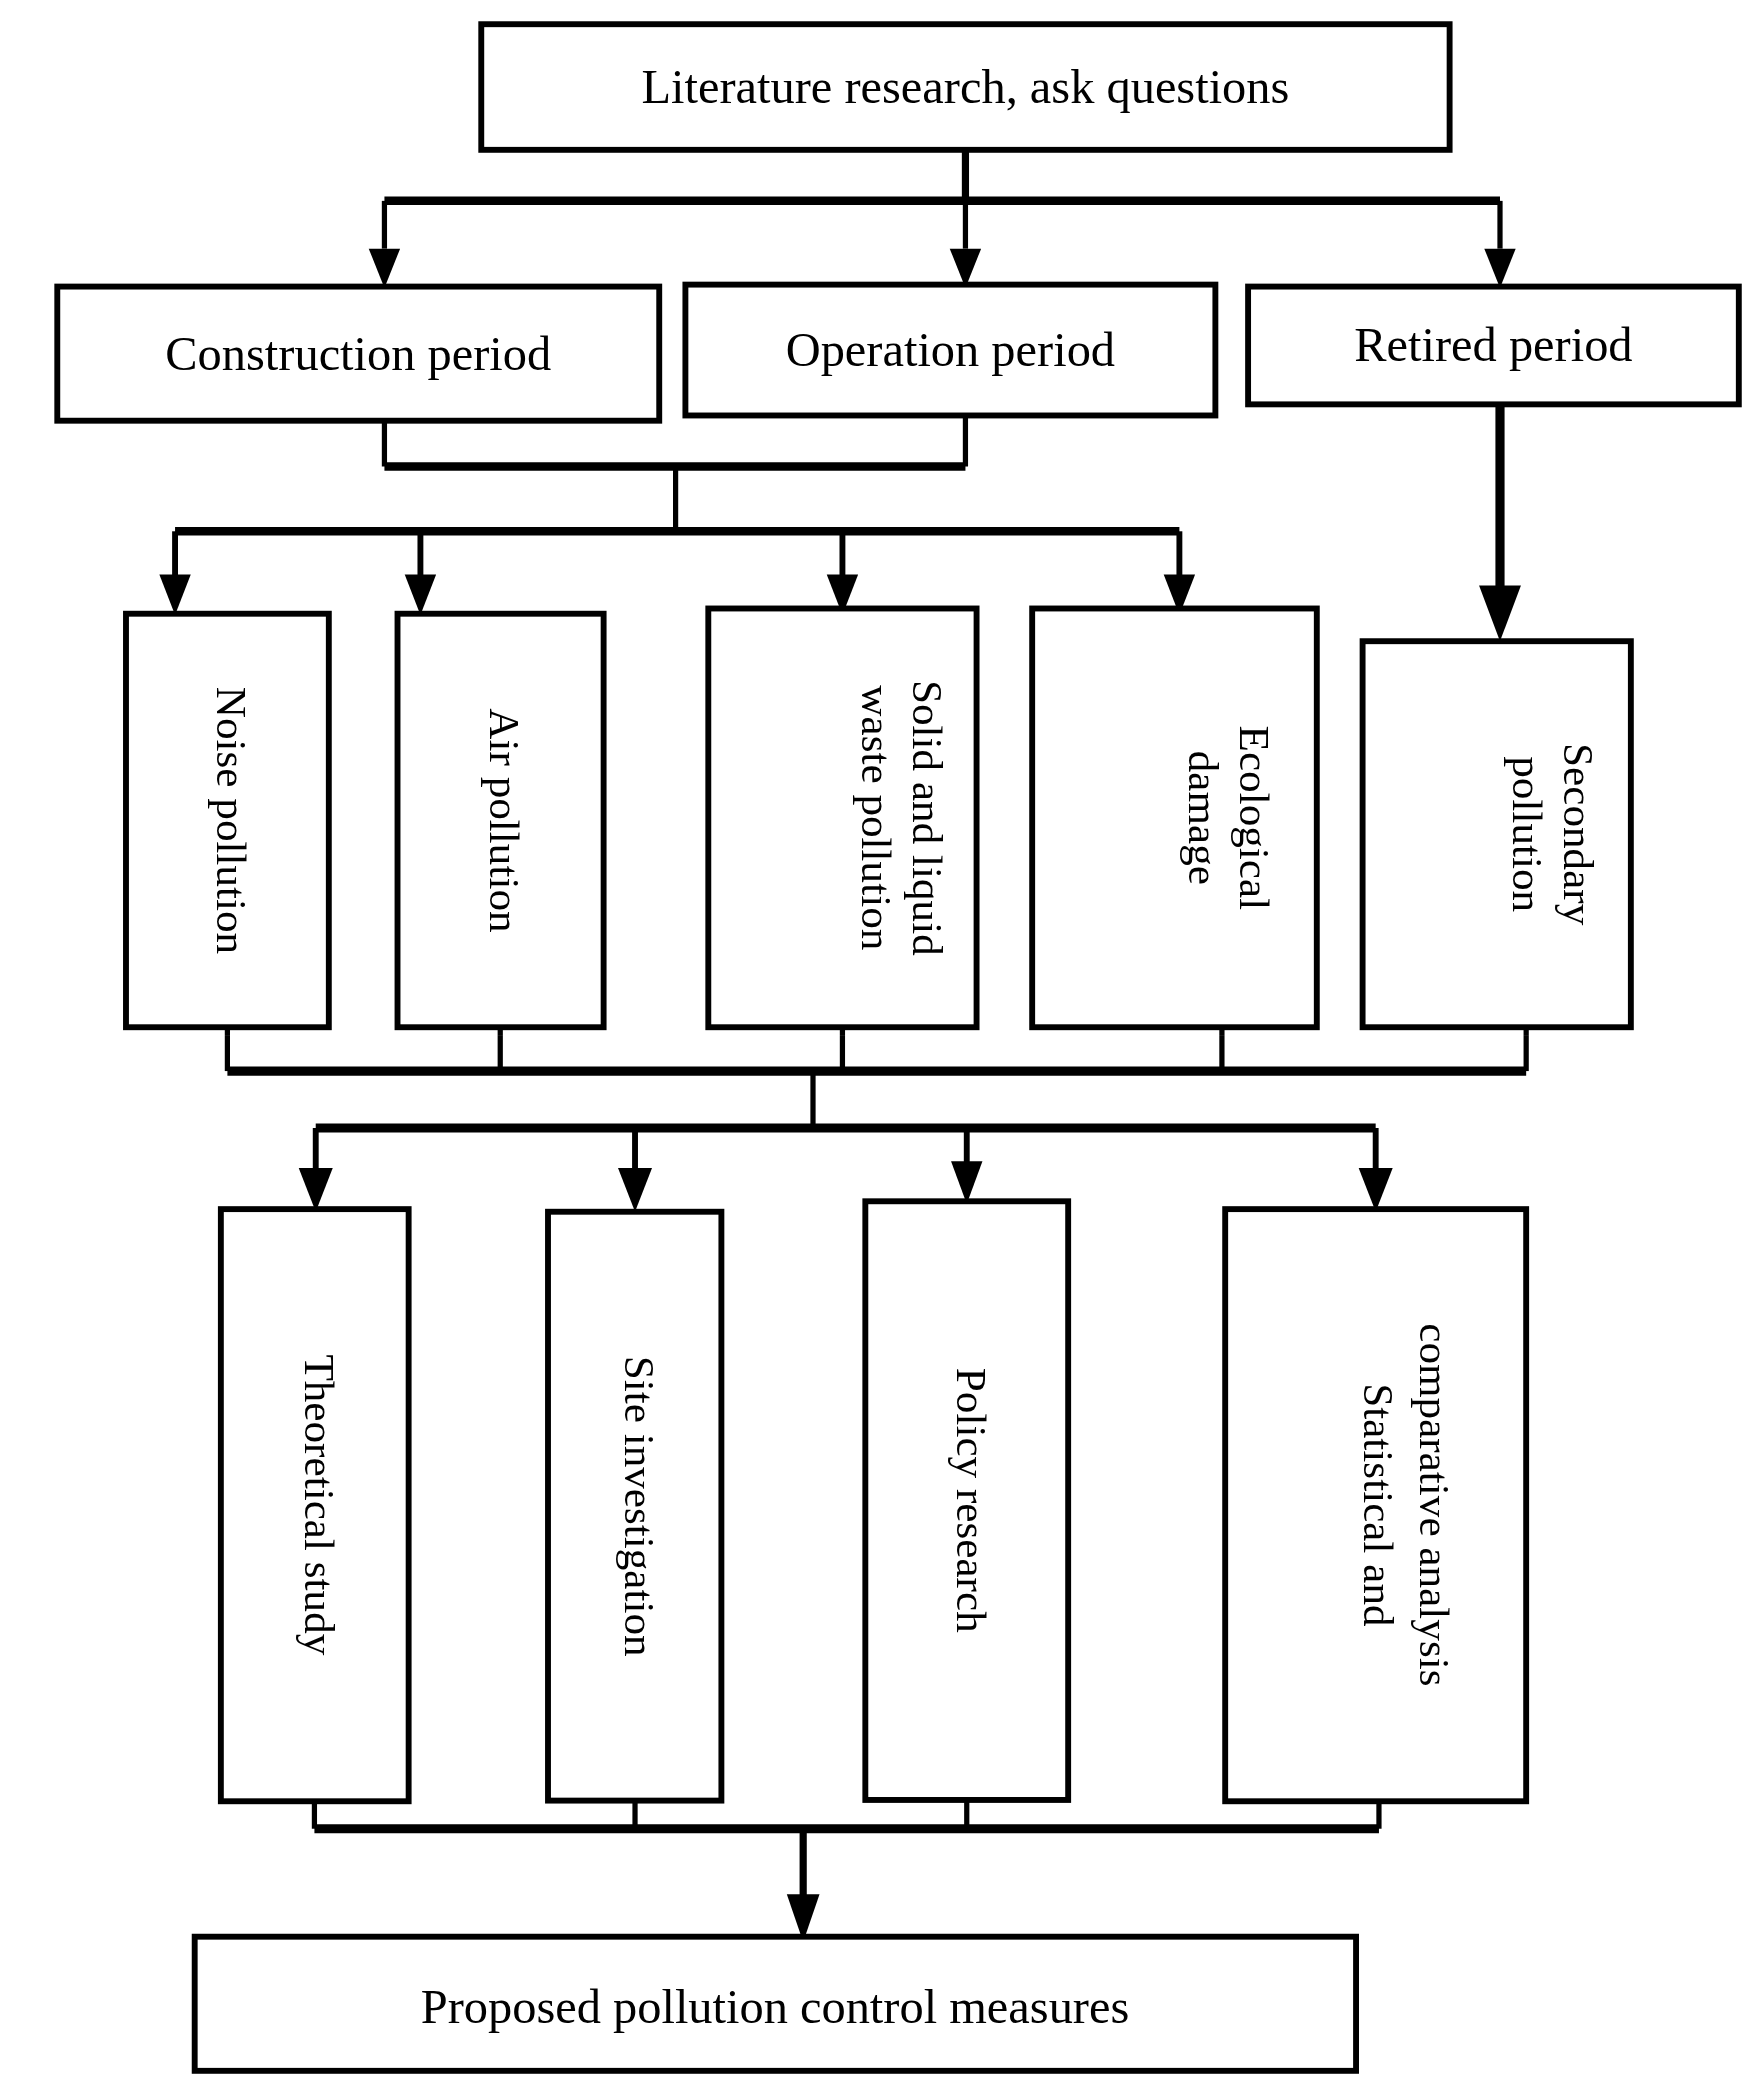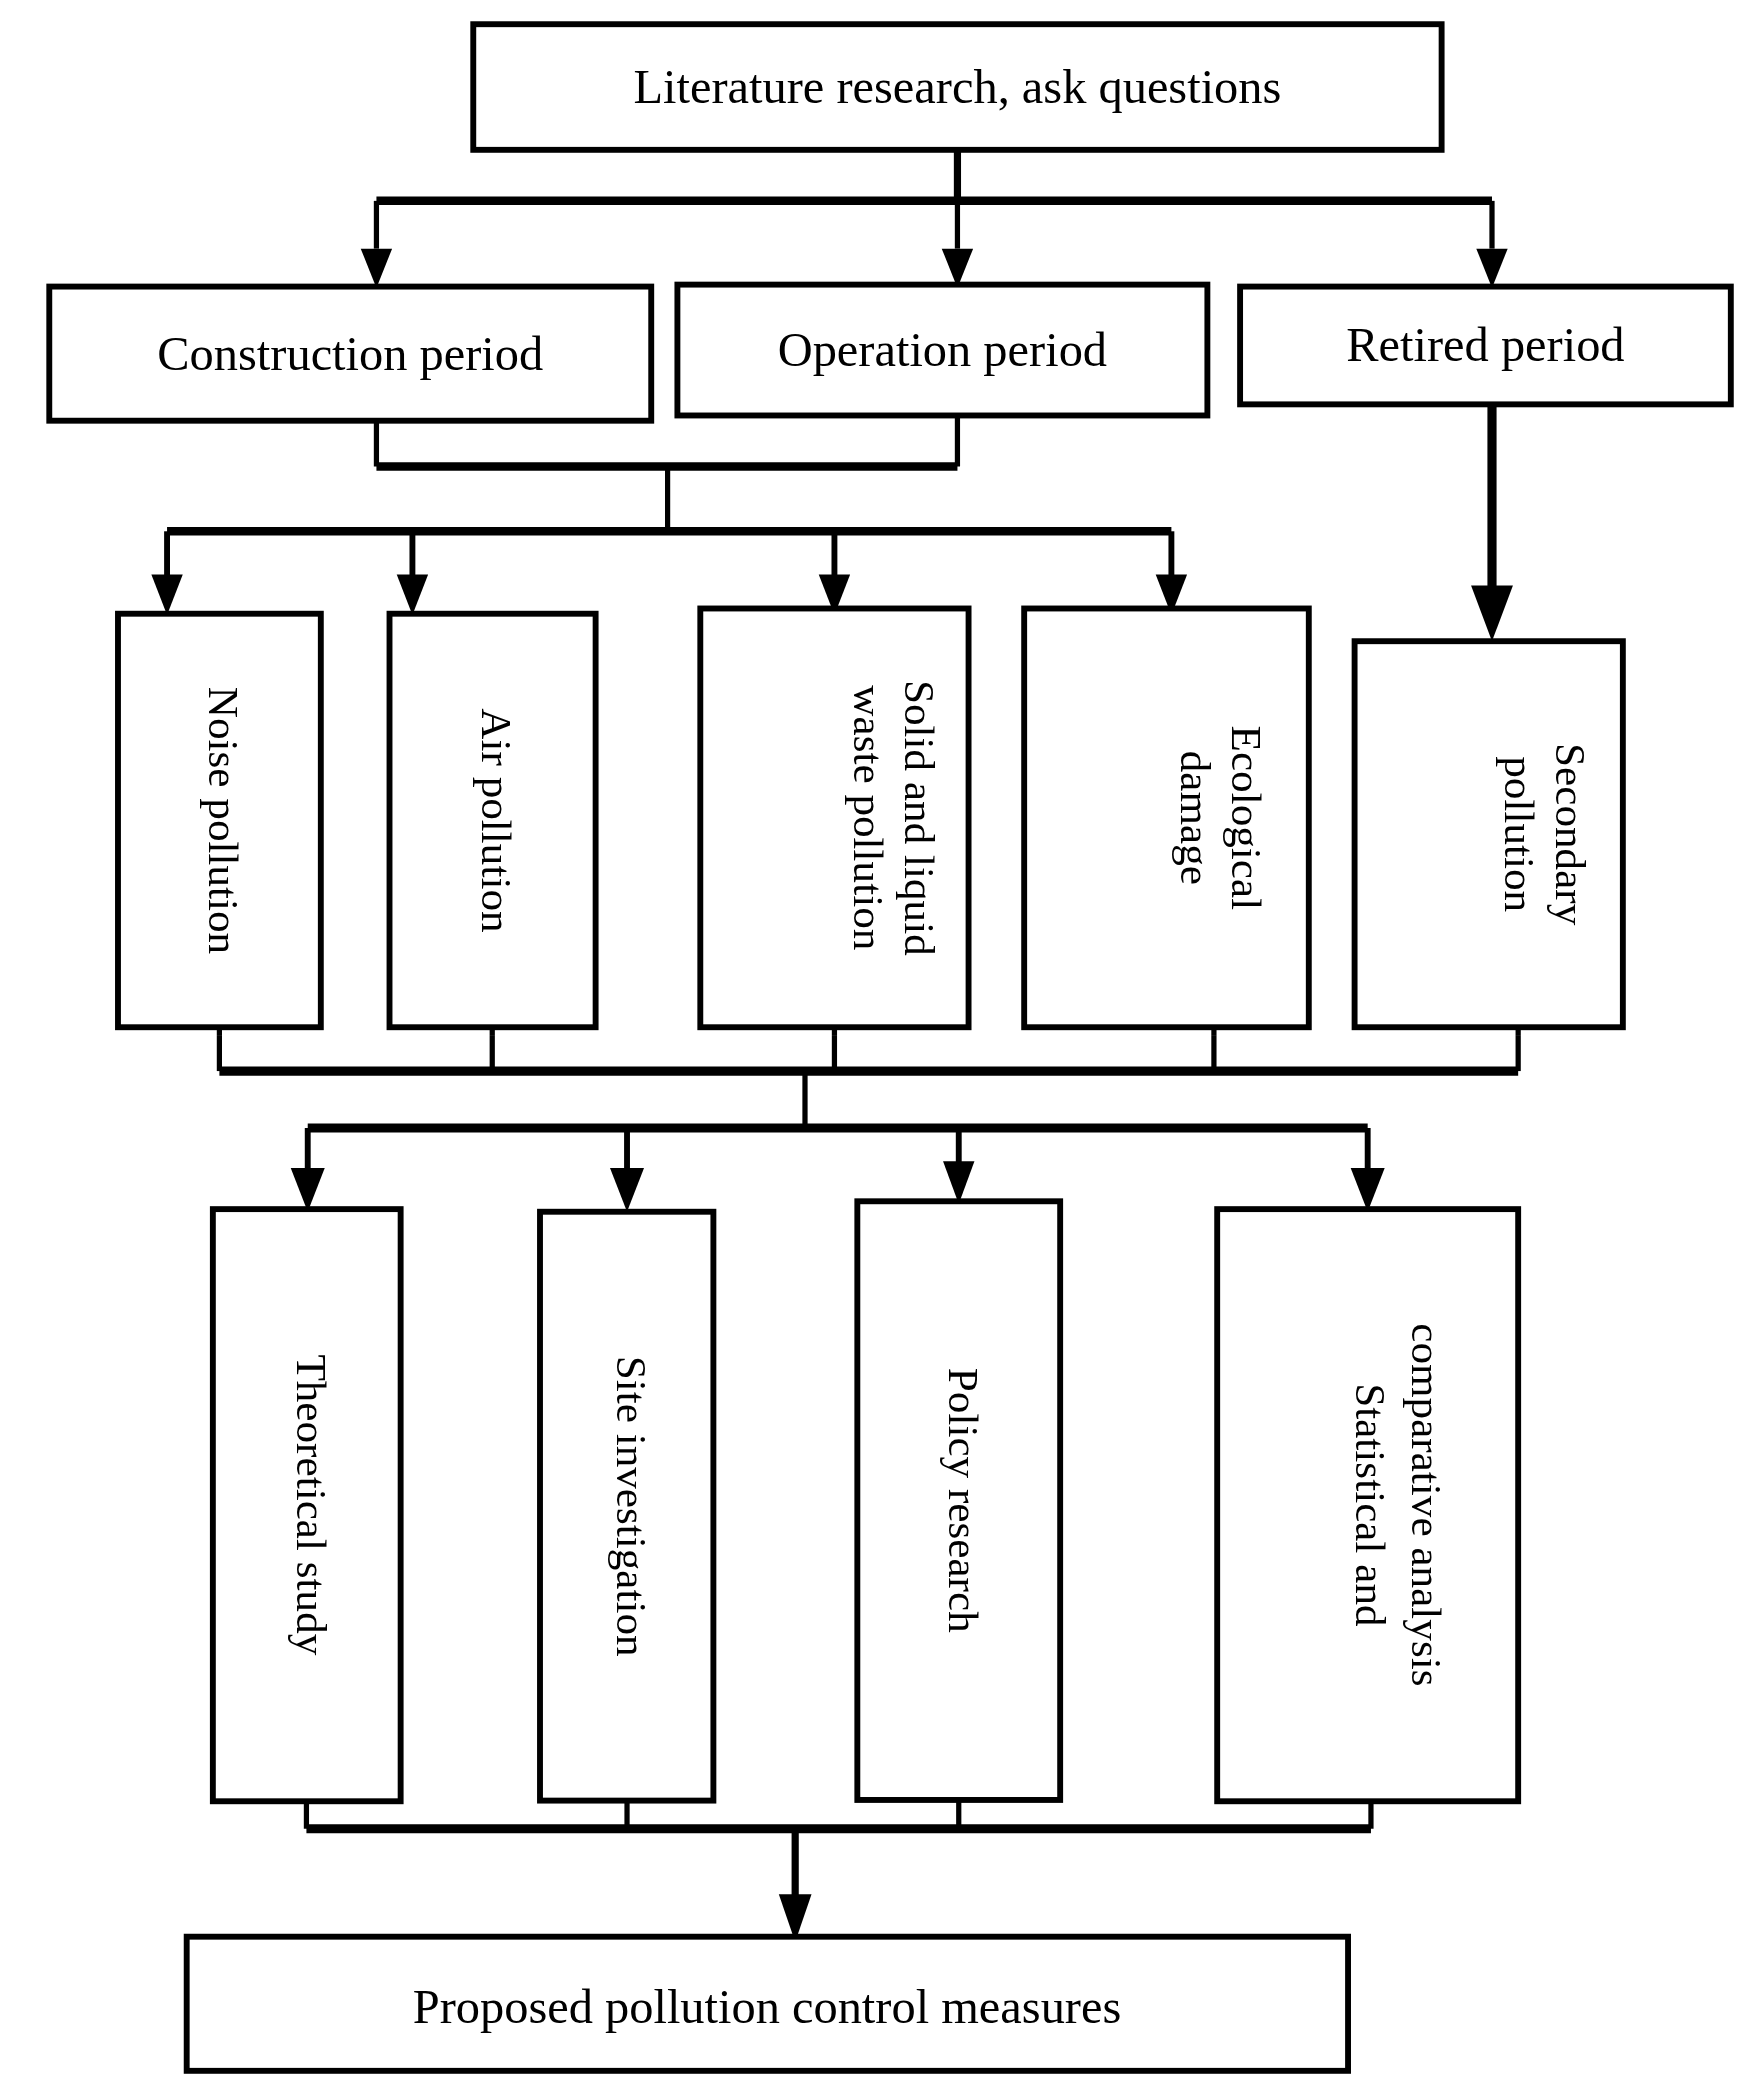--- a/index.html
+++ b/index.html
@@ -12,20 +12,21 @@
     height: 2097px;
     font-family: "Liberation Serif", "DejaVu Serif", serif;
     color: #000000;
     overflow: hidden;
   }
   #diagram-root {
     position: relative;
     width: 1677px;
     height: 2097px;
     background: #ffffff;
+    margin-left: 8px;
   }
   svg.flow-svg {
     position: absolute;
     top: 0;
     left: 0;
     width: 1750px;
     height: 2097px;
     display: block;
   }
   .node-box {

